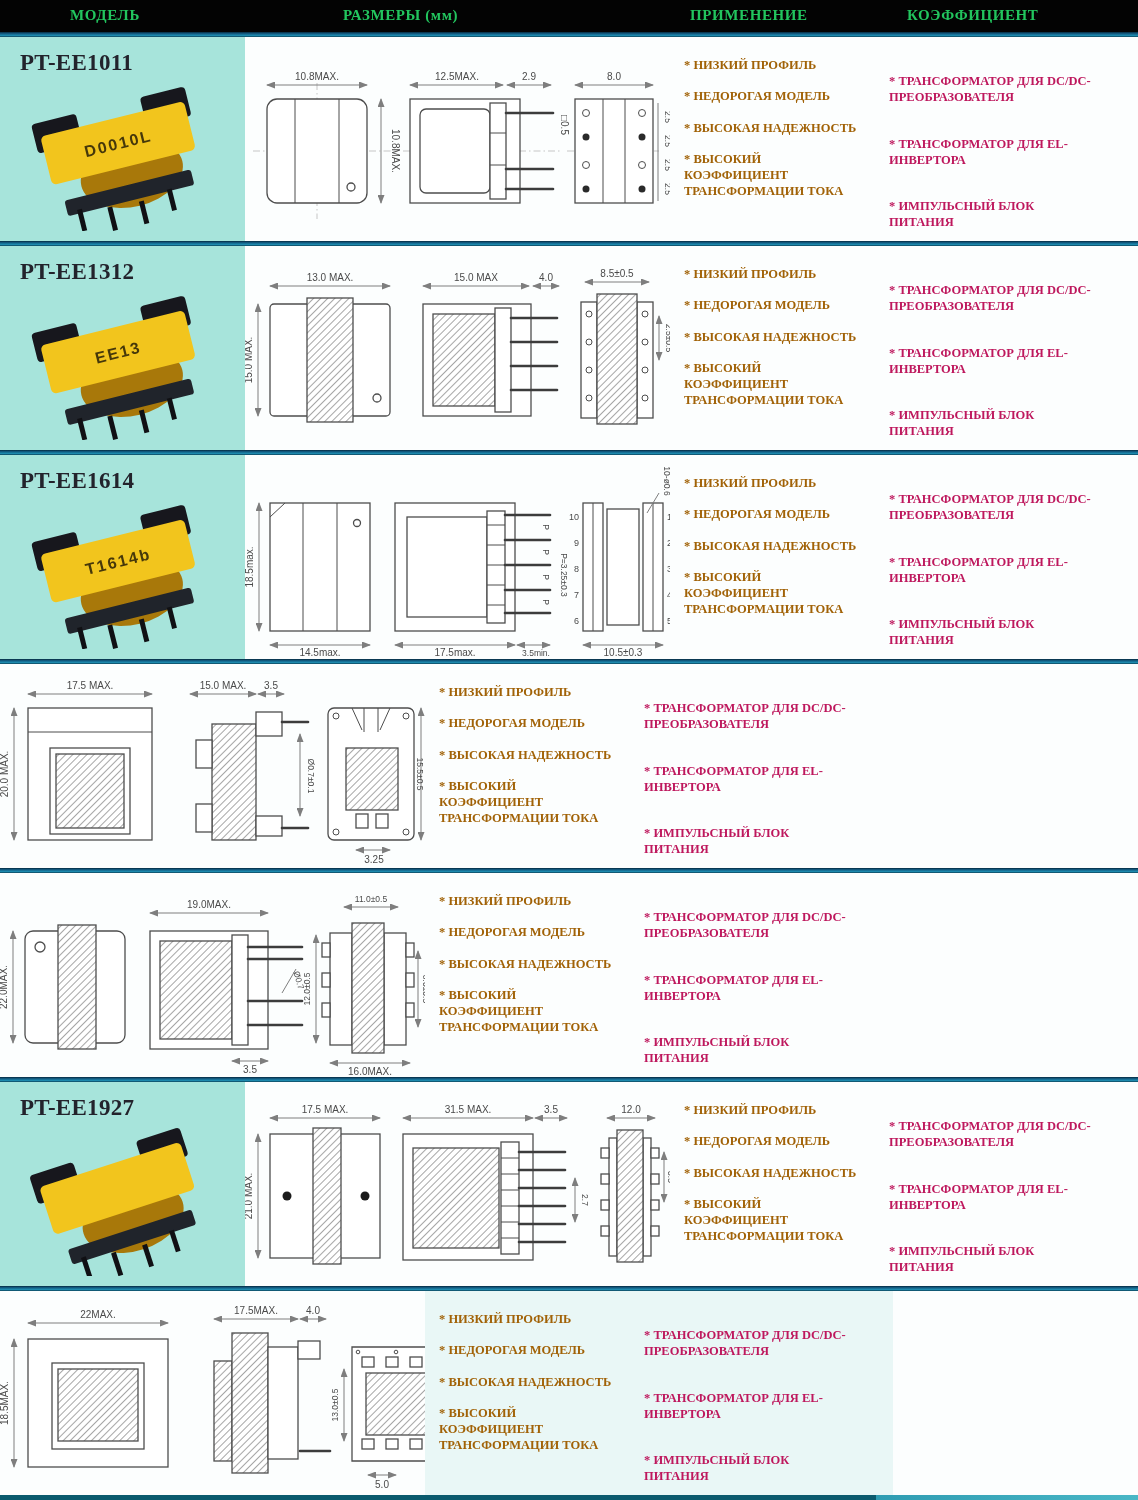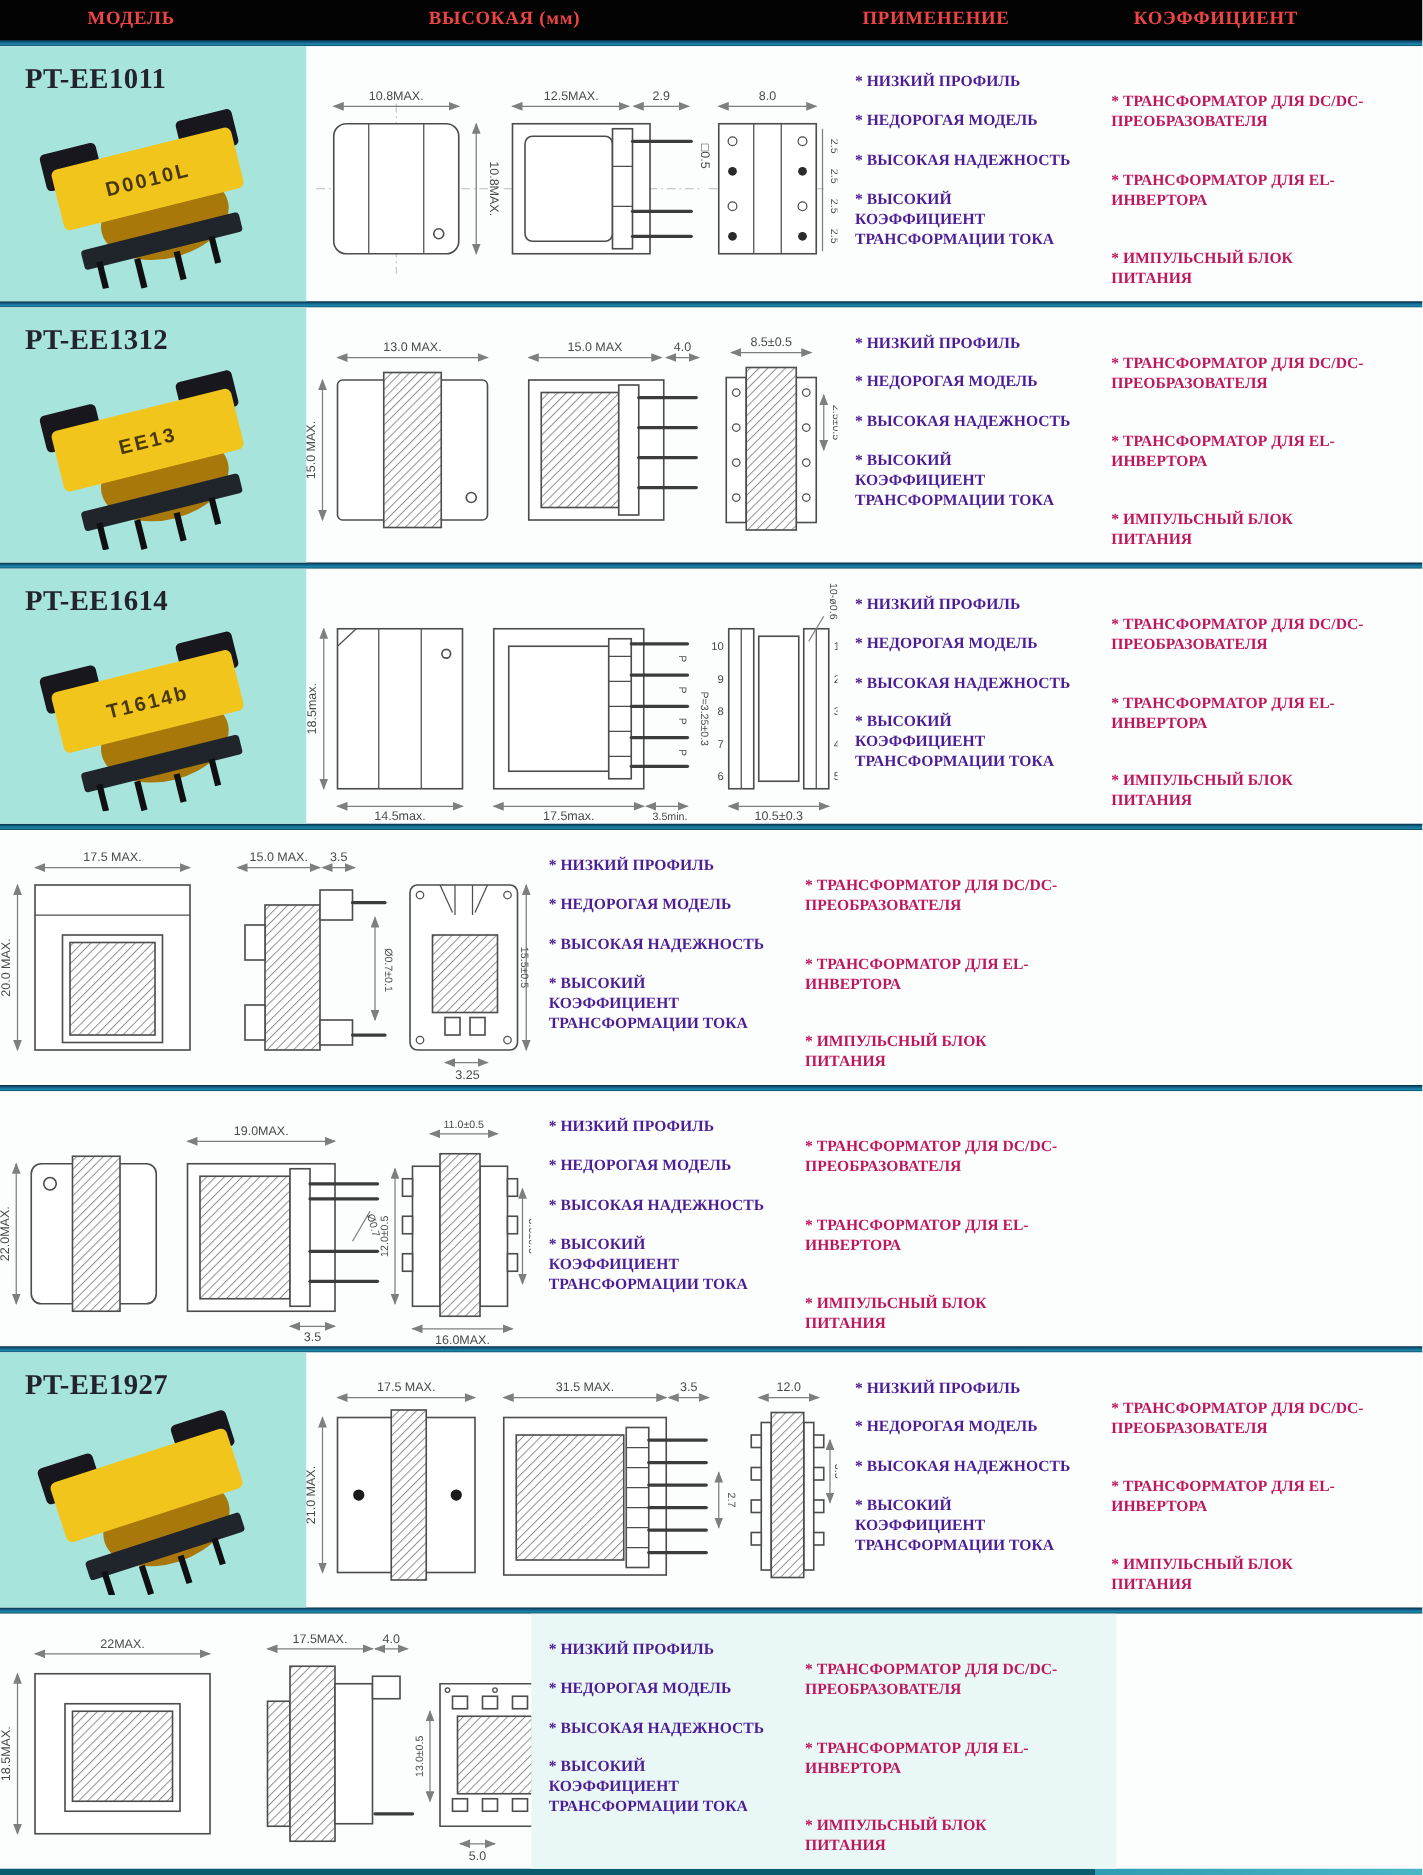--- a/index.html
+++ b/index.html
@@ -1,35 +1,35 @@
 <!DOCTYPE html>
 <html><head>
 <meta charset="utf-8">
 <style>
   html,body{margin:0;padding:0;background:#ffffff;}
   body{width:1138px;font-family:"Liberation Serif","DejaVu Serif",serif;}
   .page{width:1138px;background:#fff;}
 
   
   .thead{position:relative;height:32px;background:#030303;}
-  .thead span{position:absolute;top:7px;font-weight:bold;font-size:15px;color:#ef4444;letter-spacing:.6px;}
+  .thead span{position:absolute;top:7px;font-weight:bold;font-size:15px;color:#22c55e;letter-spacing:.6px;}
   .hc1{left:70px;} .hc2{left:343px;} .hc3{left:690px;} .hc4{left:907px;}
 
   .rowsep{height:5px;background:linear-gradient(180deg,#06293f 0%,#135f86 35%,#1d89ad 70%,#0b4259 100%);}
   .bottombar{height:8px;background:linear-gradient(90deg,#0b5b6e 0%,#0b5b6e 77%,#2e9cb2 77%,#49b7c6 100%);}
 
   .row{display:flex;height:204px;background:#fcfefe;}
   .cell-model{width:245px;flex:0 0 245px;background:#a7e4db;position:relative;box-sizing:border-box;padding:13px 0 0 20px;}
   .model-name{font-size:23px;font-weight:bold;color:#23232c;letter-spacing:.3px;}
   .photo{position:absolute;left:25px;top:42px;width:190px;height:152px;}
   .cell-draw{width:425px;flex:0 0 425px;position:relative;}
   .cell-draw svg{position:absolute;left:0;top:0;}
   .cell-feat{width:215px;flex:0 0 215px;box-sizing:border-box;padding:20px 8px 0 14px;}
   .cell-app{width:253px;flex:0 0 253px;box-sizing:border-box;padding:36px 12px 0 4px;}
-  .cell-feat p{margin:0 0 15px;font-size:12.5px;font-weight:bold;color:#4c1d95;line-height:1.3;max-width:178px;}
+  .cell-feat p{margin:0 0 15px;font-size:12.5px;font-weight:bold;color:#a16207;line-height:1.3;max-width:178px;}
   .cell-feat p.last{margin-bottom:0;}
   .cell-app p{margin:0 0 30px;font-size:12.5px;font-weight:bold;color:#be185d;line-height:1.3;max-width:205px;}
   .row.lastrow .cell-feat,.row.lastrow .cell-app{background:#e9f7f6;}
 
   
   .ol{fill:#fff;stroke:#4d4d4d;stroke-width:1.3;}
   .ht{fill:url(#hatch);stroke:#4d4d4d;stroke-width:1.3;}
   .xl{stroke:#4d4d4d;stroke-width:1;fill:none;}
   .dl{stroke:#7e7e7e;stroke-width:1;fill:none;}
   .cl{stroke:#b0b0b0;stroke-width:.7;stroke-dasharray:7 3 1.5 3;fill:none;}
@@ -51,21 +51,21 @@
     <marker id="ar" markerWidth="9" markerHeight="7" refX="8" refY="3.5" orient="auto-start-reverse">
       <path d="M0,0 L9,3.5 L0,7 Z" fill="#7e7e7e"></path>
     </marker>
   </defs>
 </svg>
 
 <div class="page">
 
   <div class="thead">
     <span class="hc1">МОДЕЛЬ</span>
-    <span class="hc2">ВЫСОКАЯ (мм)</span>
+    <span class="hc2">РАЗМЕРЫ (мм)</span>
     <span class="hc3">ПРИМЕНЕНИЕ</span>
     <span class="hc4">КОЭФФИЦИЕНТ</span>
   </div>
   <div class="rowsep"></div>
 
   <div class="row">
     <div class="cell-model">
       <div class="model-name">PT-EE1011</div>
       <svg class="photo" viewBox="0 0 190 150">
         <g transform="rotate(-14 95 75)">

